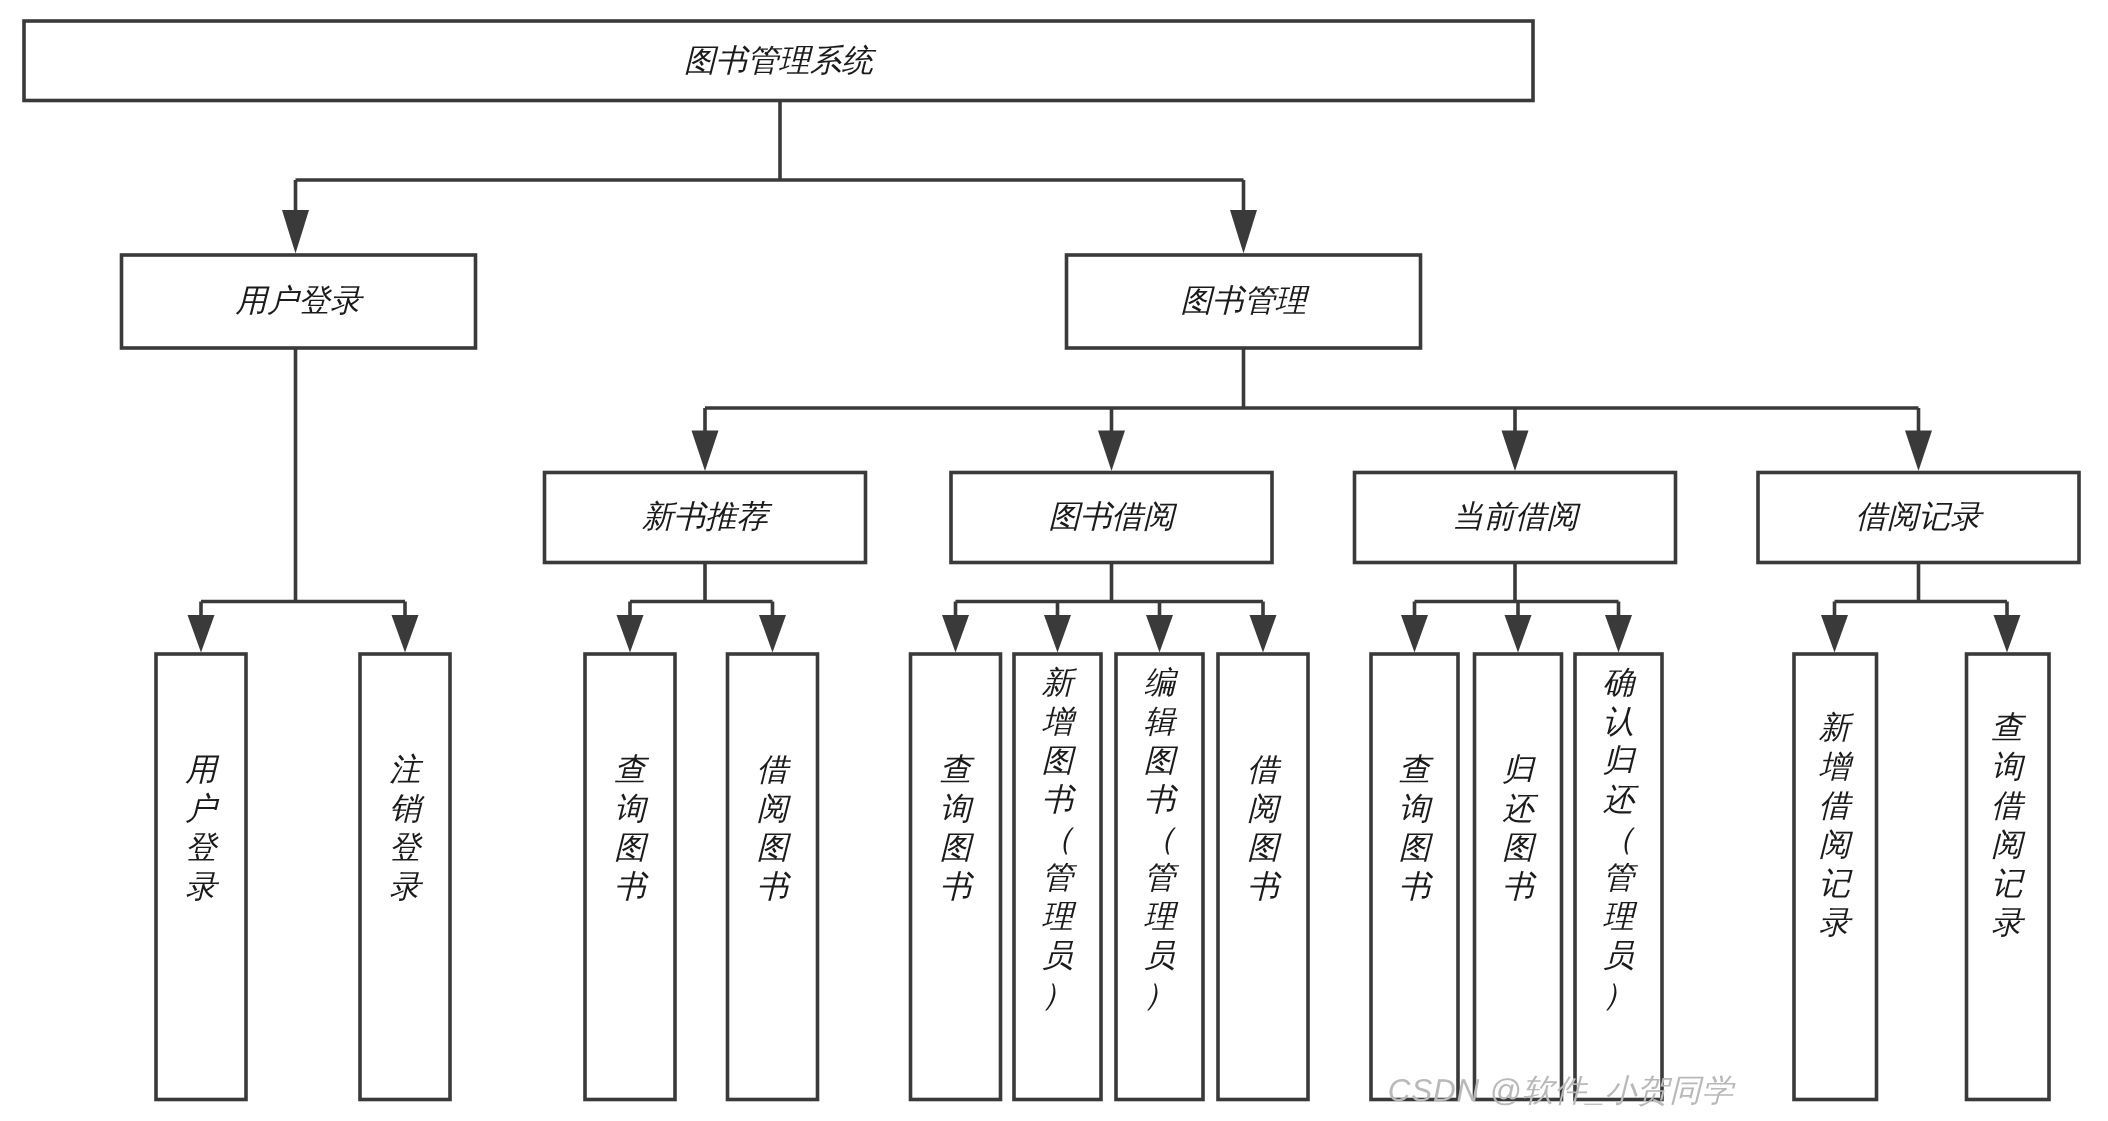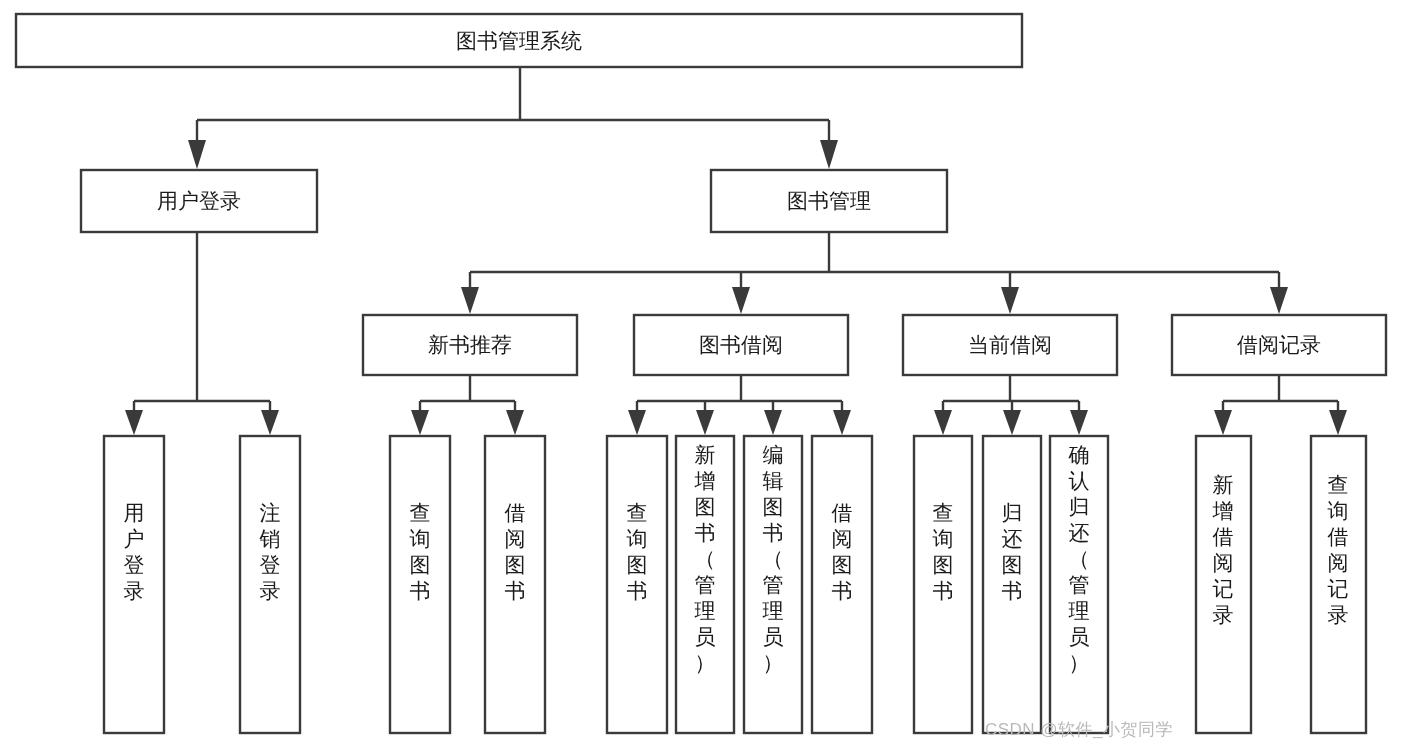--- a/index.html
+++ b/index.html
@@ -11,20 +11,21 @@
     width: 1405px;
     height: 747px;
     font-family: "Liberation Sans", "DejaVu Sans", sans-serif;
     overflow: hidden;
     position: relative;
   }
   #diagram-root {
     position: relative;
     width: 1177px;
     height: 747px;
+    font-style: italic;
   }
   svg.diagram {
     position: absolute;
     left: 0;
     top: 0;
     width: 1405px;
     height: 747px;
   }
   .node-box {
     fill: #ffffff;
@@ -50,24 +51,24 @@
     dominant-baseline: middle;
   }
   .node-label-v {
     font-family: "Liberation Sans", "DejaVu Sans", sans-serif;
     font-size: 21px;
     fill: #1b1b1b;
     text-anchor: middle;
   }
   .watermark {
     position: absolute;
-    right: 4px;
+    right: 21px;
     bottom: 6px;
     font-family: "Liberation Sans", "DejaVu Sans", sans-serif;
-    font-size: 17px;
+    font-size: 21px;
     color: #b9b9b9;
     white-space: nowrap;
     letter-spacing: 0.5px;
   }
 </style>
 </head>
 <body>
 
 <div id="diagram-root">
 

